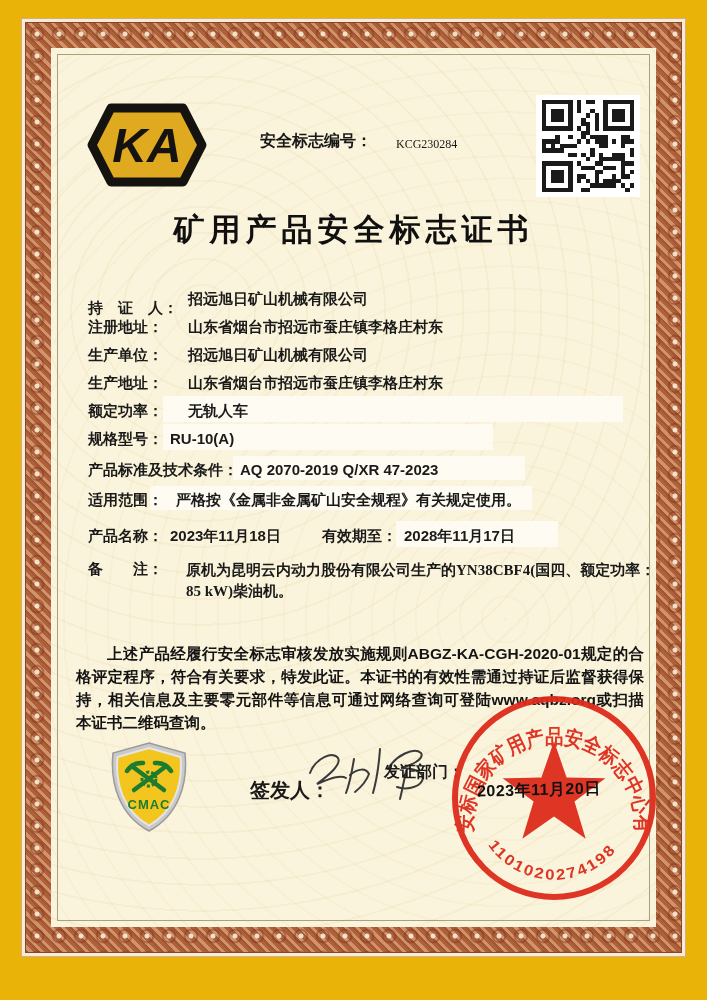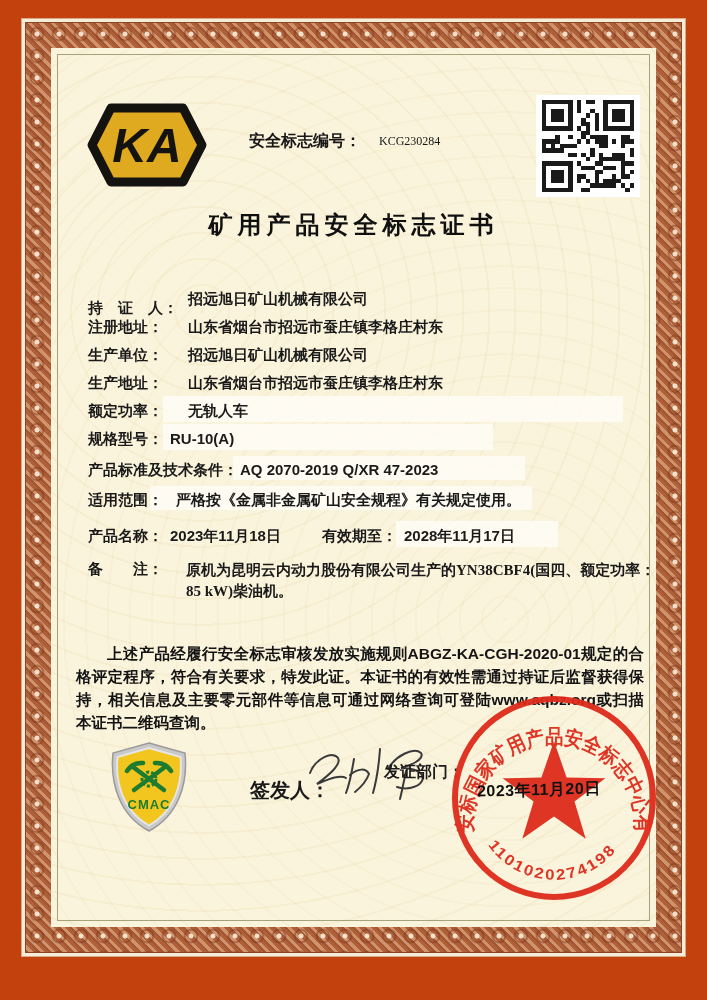--- a/index.html
+++ b/index.html
@@ -1,17 +1,17 @@
 <!DOCTYPE html>
 <html><head>
 <meta charset="utf-8">
 <style>
   html,body{margin:0;padding:0;}
   body{background:#ffffff; font-family:"Liberation Sans","DejaVu Sans",sans-serif;}
-  .page{position:relative; width:707px; height:1000px; background:#c2410c; overflow:hidden;}
+  .page{position:relative; width:707px; height:1000px; background:#eab308; overflow:hidden;}
 
   
   .frame-band{
     position:absolute; inset:22px 25px 47px;
     background-color:#b76a42;
     background-image:
       radial-gradient(circle at 50% 50%, rgba(249,238,218,.9) 2px, transparent 3px),
       radial-gradient(circle at 50% 50%, transparent 5px, rgba(120,48,22,.55) 6px, rgba(120,48,22,0) 8px),
       repeating-linear-gradient(45deg, rgba(139,62,32,.45) 0 2px, rgba(238,196,156,.45) 2px 5px, rgba(164,84,46,.45) 5px 8px);
     background-size:22px 22px, 22px 22px, auto;
@@ -27,27 +27,27 @@
   }
   .inner-line{position:absolute; inset:54px 57px 79px; border:1px solid #a5a27c; pointer-events:none;}
 
   .abs{position:absolute;}
   .kai{font-family:"Liberation Serif","DejaVu Serif",serif; font-weight:bold;padding-left:18px;}
   .hei{font-family:"Liberation Sans","DejaVu Sans",sans-serif; font-weight:bold;}
   .serif{font-family:"Liberation Serif","DejaVu Serif",serif;}
 
   
   .ka-logo{left:86px; top:102px; width:122px; height:86px;}
-  .cert-line{left:249px; top:131px; display:flex; align-items:center; gap:18px;}
+  .cert-line{left:260px; top:131px; display:flex; align-items:flex-end; gap:24px;}
   .cert-label{font-size:16px; font-weight:bold; color:#171717;}
   .cert-value{font-size:12px; color:#171717;}
   .qr-box{left:536px; top:95px; width:104px; height:102px; background:#ffffff; padding:0; display:flex; align-items:center; justify-content:center;}
   .qr-box svg{width:92px; height:92px;}
 
-  .title{left:0; right:0; top:209px; text-align:center; font-size:24px; letter-spacing:5px; color:#101010; font-weight:bold; font-family:"Liberation Serif","DejaVu Serif",serif;}
+  .title{left:0; right:0; top:209px; text-align:center; font-size:31px; letter-spacing:5px; color:#101010; font-weight:bold; font-family:"Liberation Serif","DejaVu Serif",serif;}
 
   
   .row-label{font-size:15px; font-weight:bold; color:#1a1a1a; white-space:nowrap;}
   .row-value{font-size:15px; color:#1a1a1a; white-space:nowrap;}
   .patch{background:rgba(255,253,247,.8);}
 
   .statement{left:76px; top:642px; width:568px; font-size:15.5px; line-height:23px; color:#141414; text-align:justify; text-indent:2em; font-weight:600;}
 
   
   .cmac-badge{left:107px; top:741px; width:84px; height:92px;}

